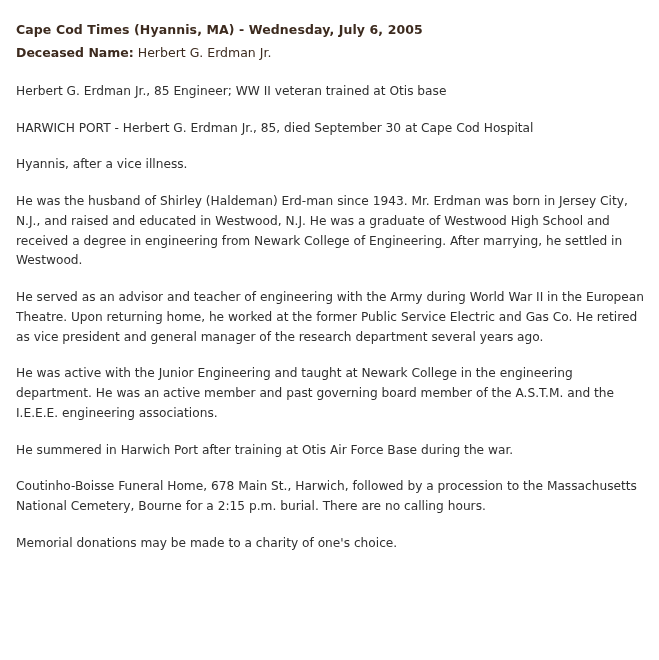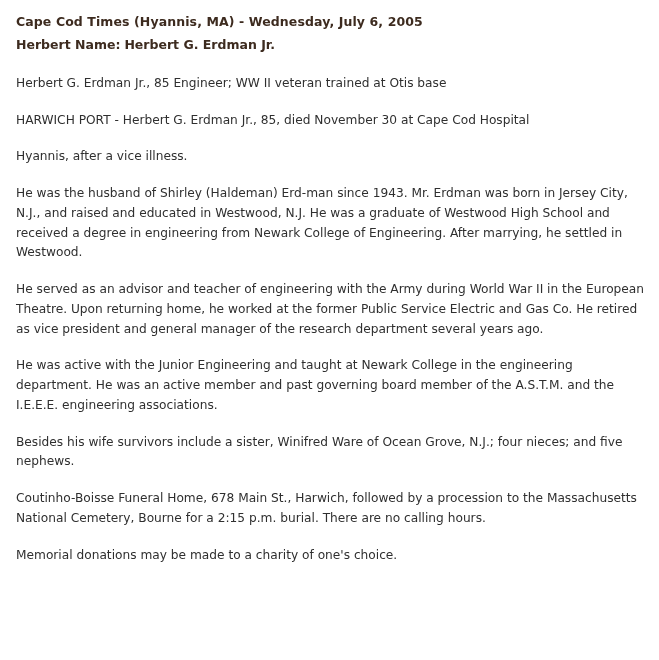--- a/index.html
+++ b/index.html
@@ -8,21 +8,21 @@
     background: #ffffff;
   }
   body {
     width: 659px;
     height: 660px;
     font-family: "DejaVu Sans", "Liberation Sans", sans-serif;
     color: #2b2b2b;
     overflow: hidden;
   }
   .page {
-    padding: 14px 14px 0 16px;
+    padding: 22px 14px 0 16px;
     box-sizing: border-box;
     width: 659px;
   }
   .headline {
     font-size: 12.5px;
     font-weight: bold;
     color: #3d2b1f;
     letter-spacing: 0.1px;
     margin: 0 0 6px 0;
     line-height: 1.35;
@@ -30,47 +30,47 @@
   .deceased {
     font-size: 12.5px;
     color: #3d2b1f;
     margin: 0 0 20px 0;
     line-height: 1.35;
   }
   .deceased .dec-label {
     font-weight: bold;
   }
   .deceased .dec-name {
-    font-weight: bold;
+    font-weight: normal;
   }
   .body-text p {
     font-size: 12.2px;
     line-height: 1.62;
     color: #2f2f2f;
     margin: 0 0 17px 0;
     text-align: left;
     max-width: 630px;
   }
   .body-text p:last-child {
     margin-bottom: 0;
   }
 </style>
 </head>
 <body>
 
 <div class="page">
   <div class="headline">Cape Cod Times (Hyannis, MA) - Wednesday, July 6, 2005</div>
   <div class="deceased">
-    <span class="dec-label">Herbert Name:</span>
+    <span class="dec-label">Deceased Name:</span>
     <span class="dec-name">Herbert G. Erdman Jr.</span>
   </div>
   <div class="body-text">
     <p>Herbert G. Erdman Jr., 85 Engineer; WW II veteran trained at Otis base</p>
-    <p>HARWICH PORT - Herbert G. Erdman Jr., 85, died November 30 at Cape Cod Hospital</p>
+    <p>HARWICH PORT - Herbert G. Erdman Jr., 85, died September 30 at Cape Cod Hospital</p>
     <p>Hyannis, after a vice illness.</p>
     <p>He was the husband of Shirley (Haldeman) Erd-man since 1943. Mr. Erdman was born in Jersey City, N.J., and raised and educated in Westwood, N.J. He was a graduate of Westwood High School and received a degree in engineering from Newark College of Engineering. After marrying, he settled in Westwood.</p>
     <p>He served as an advisor and teacher of engineering with the Army during World War II in the European Theatre. Upon returning home, he worked at the former Public Service Electric and Gas Co. He retired as vice president and general manager of the research department several years ago.</p>
     <p>He was active with the Junior Engineering and taught at Newark College in the engineering department. He was an active member and past governing board member of the A.S.T.M. and the I.E.E.E. engineering associations.</p>
-    <p>Besides his wife survivors include a sister, Winifred Ware of Ocean Grove, N.J.; four nieces; and five nephews.</p>
+    <p>He summered in Harwich Port after training at Otis Air Force Base during the war.</p>
     <p>Coutinho-Boisse Funeral Home, 678 Main St., Harwich, followed by a procession to the Massachusetts National Cemetery, Bourne for a 2:15 p.m. burial. There are no calling hours.</p>
     <p>Memorial donations may be made to a charity of one's choice.</p>
   </div>
 </div>
 
 </body></html>

